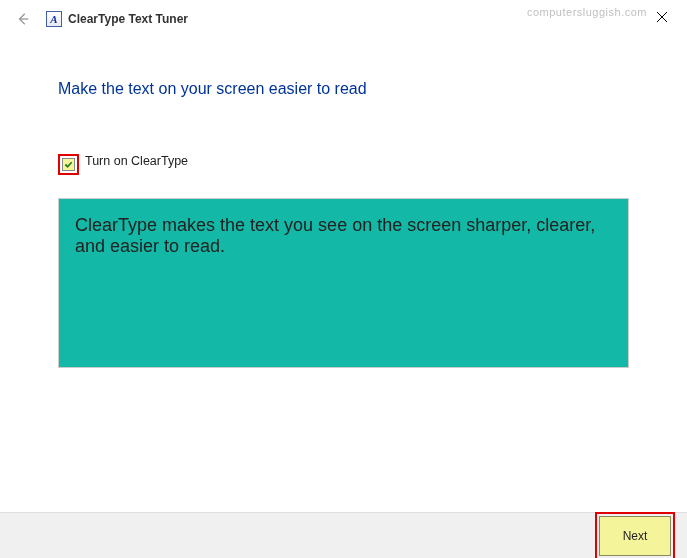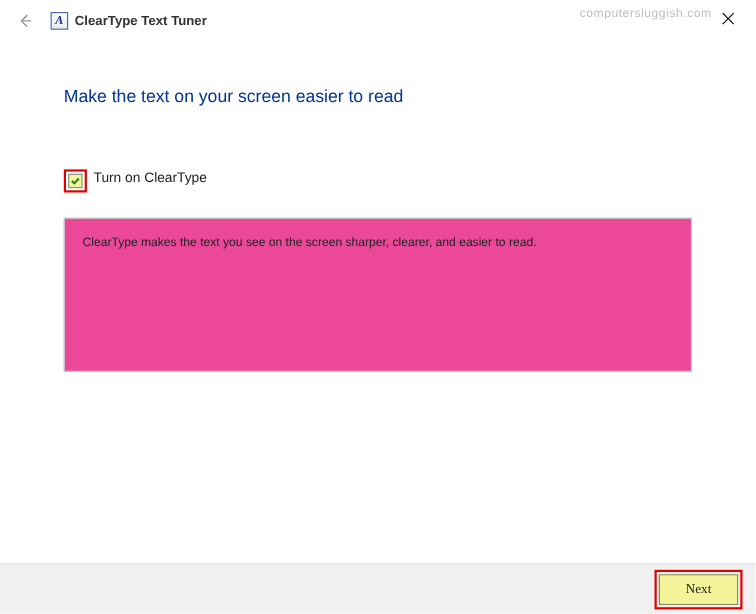--- a/index.html
+++ b/index.html
@@ -99,53 +99,53 @@
       justify-content: center;
       cursor: pointer;
     }
     .checkbox svg { width: 9px; height: 9px; stroke: #2a7a2a; stroke-width: 2; fill: none; }
     .checkbox-label {
       font-size: 12.5px;
       color: #222;
     }
     .desc-box {
       border: 1px solid #ccc;
-      background: #ec4899;
+      background: #14b8a6;
       padding: 16px 16px 110px 16px;
-      font-size: 11px;
+      font-size: 18px;
       color: #222;
       min-height: 140px;
       margin-top: 23px;
     }
     .footer {
       position: absolute;
       bottom: 0;
       left: 0;
       right: 0;
       height: 46px;
       background: #f0f0f0;
       border-top: 1px solid #e0e0e0;
       display: flex;
       align-items: center;
       justify-content: flex-end;
       padding-right: 12px;
       gap: 8px;
     }
     .btn {
       min-width: 72px;
-      height: 28px;
+      height: 40px;
       border: 1px solid #aaa;
       background: #e9e9e9;
       font-size: 12px;
       color: #222;
       cursor: pointer;
       display: flex;
       align-items: center;
       justify-content: center;
-      font-family: Liberation Serif, serif;
+      font-family: Liberation Sans, sans-serif;
     }
     .btn-hl {
       border: 2px solid #e00000;
       padding: 2px;
     }
     .btn-next {
       background: #f4f49a;
       border: 1px solid #8a8a60;
     }
   </style>

